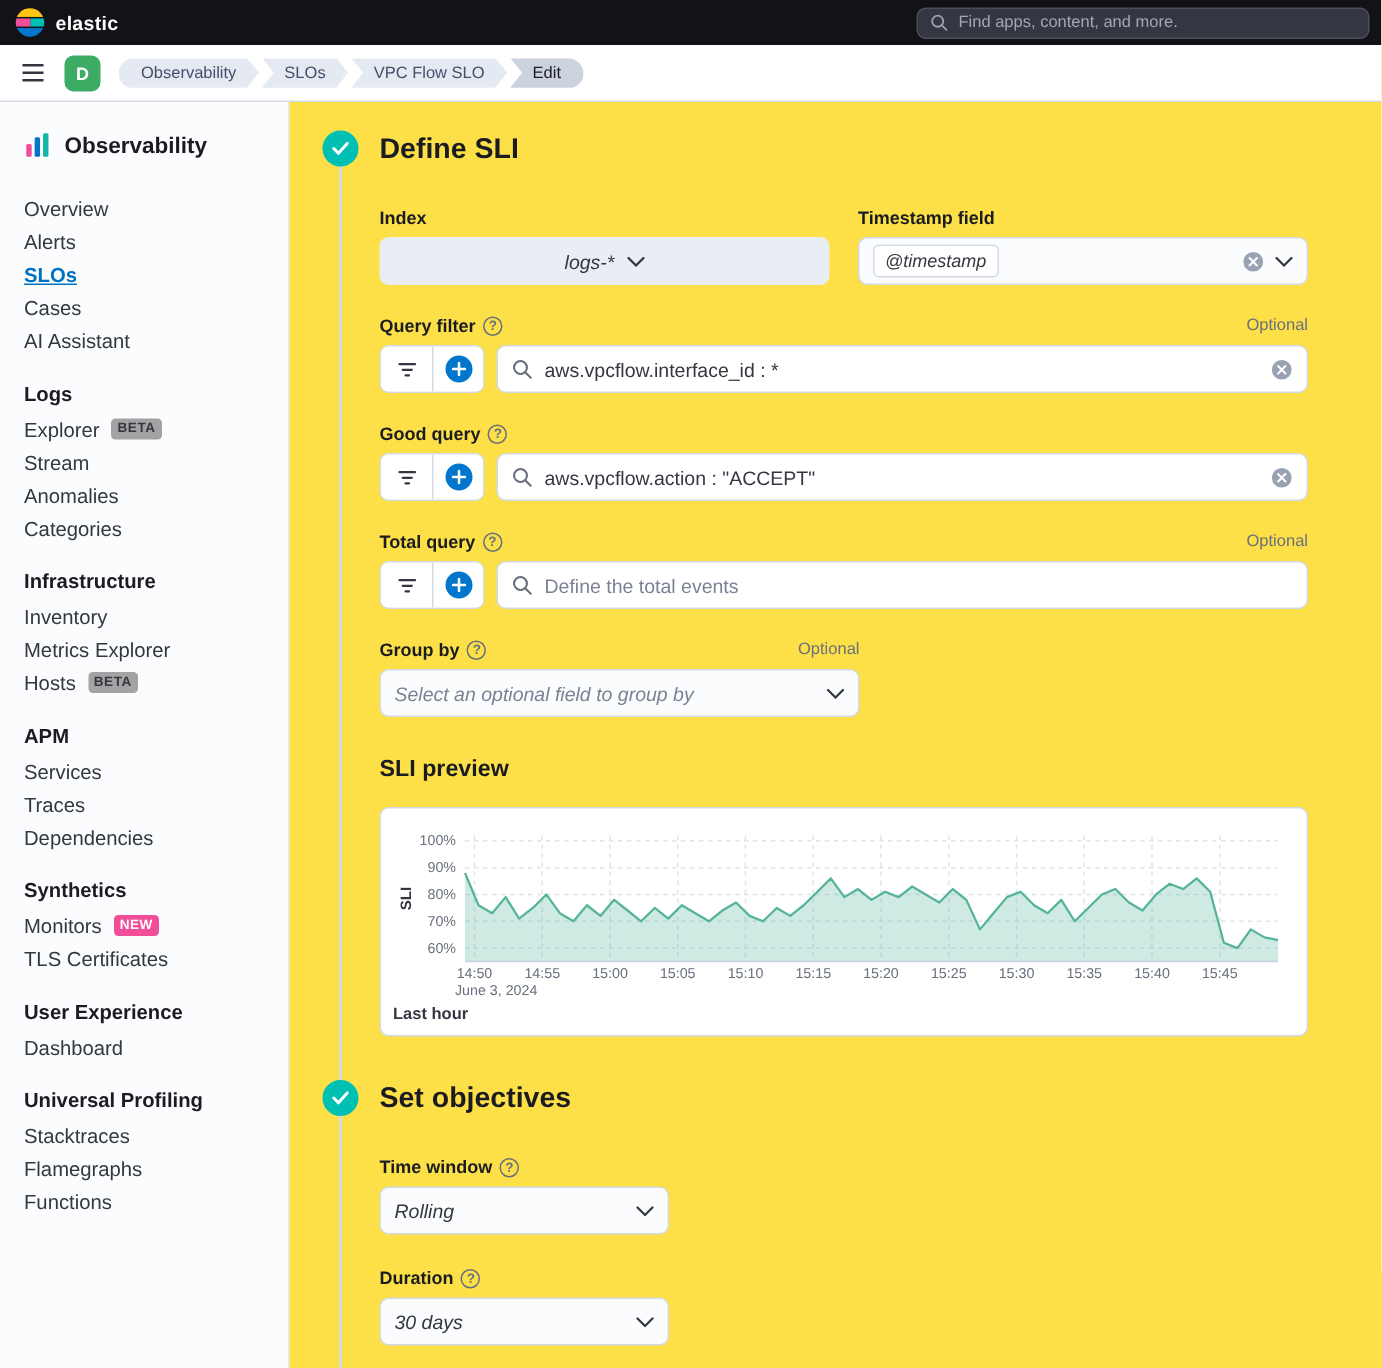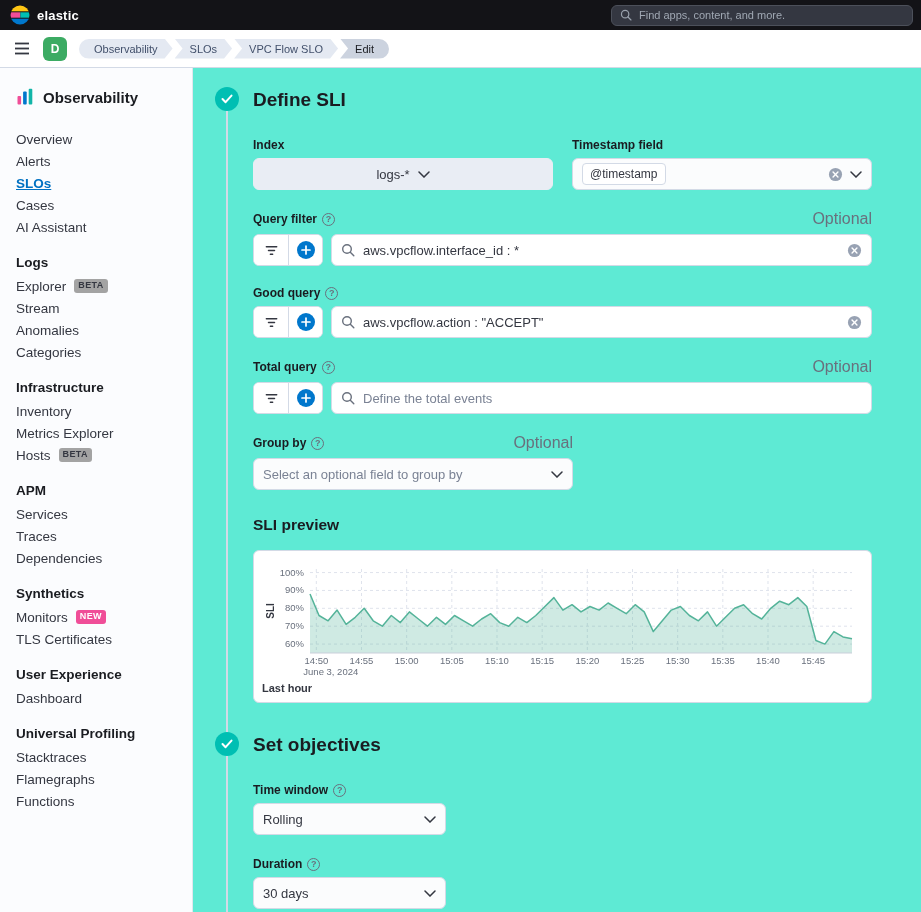--- a/index.html
+++ b/index.html
@@ -29,39 +29,39 @@
   .sidebar { width:193px; flex:0 0 auto; background:#fbfcfe; border-right:1px solid #e2e6ee; padding:16px 10px 0 16px; overflow:hidden; }
   .sb-title { display:flex; align-items:center; gap:9px; font-weight:700; font-size:15px; color:#1a1c21; margin:4px 0 22px; }
   .nav-item { padding:3.5px 0; color:#343741; font-size:13.5px; display:flex; align-items:center; gap:8px; cursor:pointer; }
   .nav-item.active .nav-label { color:#0071c2; font-weight:700; text-decoration:underline; }
   .nav-section { font-weight:700; font-size:13.5px; color:#1a1c21; margin:17px 0 5px; }
   .badge { font-size:9px; font-weight:700; letter-spacing:.4px; padding:1px 4px; border-radius:3px; line-height:1.3; }
   .badge-beta { background:#a3a3a3; color:#343741; }
   .badge-new { background:#f04e98; color:#fff; }
 
   
-  .main { flex:1; position:relative; overflow:hidden; background:#5eead4; }
+  .main { flex:1; position:relative; overflow:hidden; background:#fde047; }
   .steps { position:relative; height:100%; padding:20px 0 0 60px; }
   .steps::before { content:""; position:absolute; left:33px; top:30px; bottom:0; width:2px; background:#d3dae6; }
   .step { position:relative; z-index:1; }
   .step-circle { position:absolute; left:-38px; top:-1px; width:24px; height:24px; border-radius:50%; background:#00bfb3; display:flex; align-items:center; justify-content:center; }
   .step-title { font-size:19px; font-weight:700; color:#1a1c21; margin:0 0 26px; line-height:24px; }
 
   .field-label { display:flex; align-items:center; gap:5px; font-size:12px; font-weight:700; color:#1a1c21; margin-bottom:6px; }
   .help-icon { width:13px; height:13px; border:1px solid #69707d; border-radius:50%; display:inline-flex; align-items:center; justify-content:center; color:#69707d; font-size:9px; font-weight:700; flex:0 0 auto; }
   .help-icon::before { content:"?"; }
-  .optional { margin-left:auto; font-weight:400; font-size:16px; color:#69707d; }
+  .optional { margin-left:auto; font-weight:400; font-size:11px; color:#69707d; }
 
   .form-width { width:619px; }
   .form-grid { display:flex; gap:19px; margin-bottom:20px; width:619px; }
   .col-300 { width:300px; }
   .col-320 { width:320px; }
   .col-193 { width:193px; }
 
-  .control { height:32px; border:1px solid #d3dae6; border-radius:6px; background:#fbfcfd; display:flex; align-items:center; padding:0 9px; font-size:13px; color:#343741; }
+  .control { height:32px; border:1px solid #d3dae6; border-radius:6px; background:#fbfcfd; display:flex; align-items:center; padding:0 9px; font-size:13px; color:#343741;font-style:italic; }
   .control.filled { background:#e9edf4; border-color:#e9edf4; justify-content:center; gap:8px; cursor:pointer; }
   .ts-badge { border:1px solid #d3dae6; background:#fff; border-radius:4px; padding:3px 7px; font-size:12px; color:#343741; }
   .spacer { flex:1; }
   .select { justify-content:space-between; cursor:pointer; background:#fbfcfd; }
   .ph { color:#7a8294; }
   .icon-btn { display:flex; align-items:center; cursor:pointer; }
   .mr6 { margin-right:7px; }
 
   .query-row { display:flex; gap:8px; margin-bottom:20px; width:619px; }
   .btn-group { display:flex; border:1px solid #d3dae6; border-radius:6px; overflow:hidden; height:32px; background:#fff; flex:0 0 auto; }

